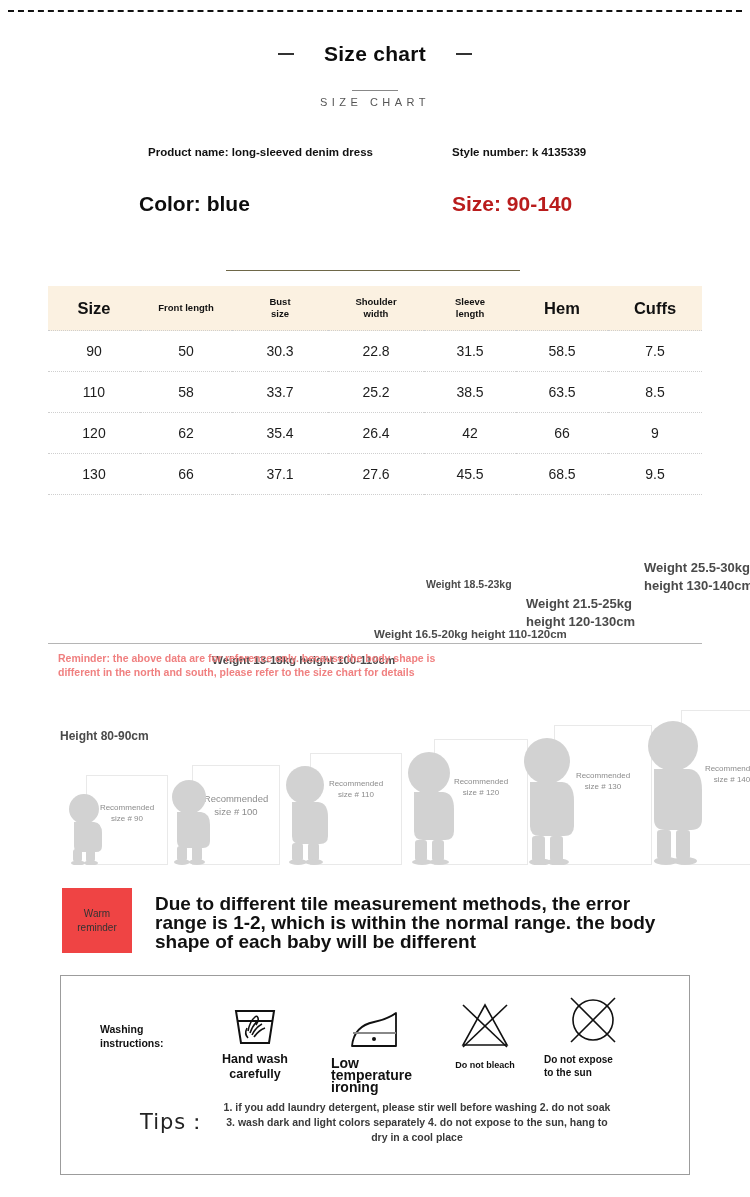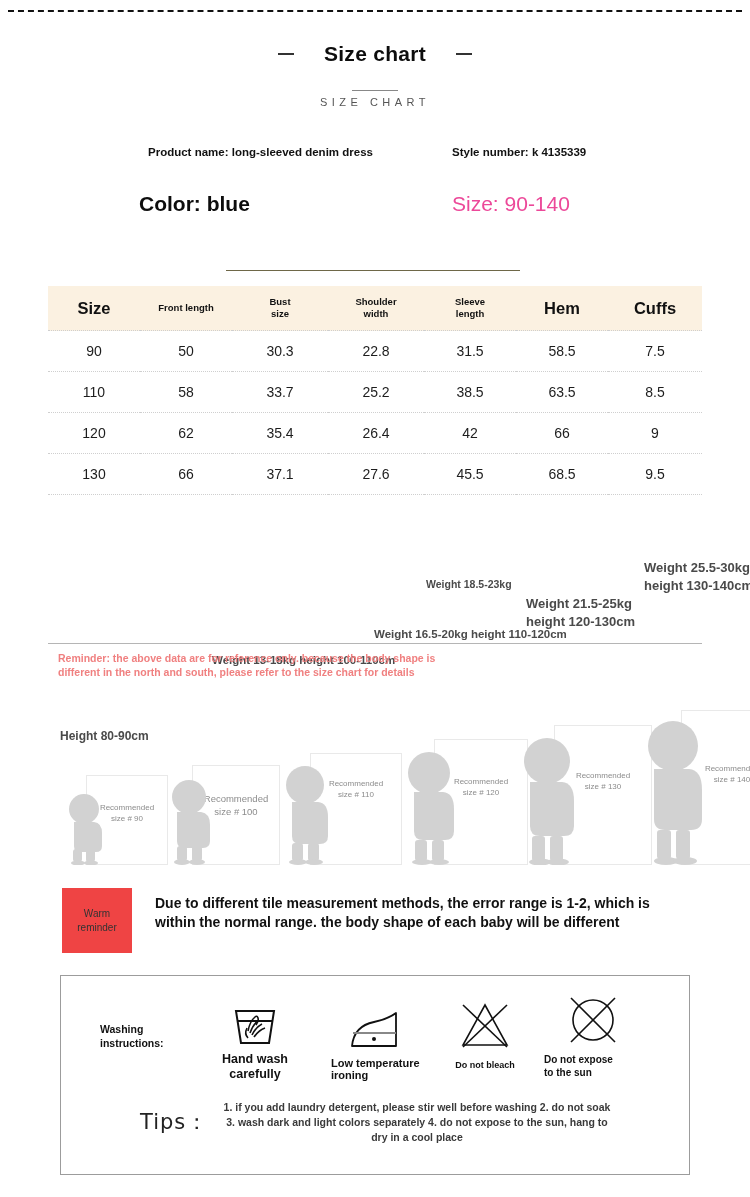--- a/index.html
+++ b/index.html
@@ -49,21 +49,21 @@
   .meta-style{
     position:absolute;left:452px;top:0;font-size:11.5px;font-weight:bold;color:#111;
     white-space:nowrap;
   }
   .big-row{position:absolute;top:192px;left:0;width:750px;}
   .big-color{
     position:absolute;left:139px;top:0;font-size:21px;font-weight:bold;color:#0d0d0d;
     white-space:nowrap;
   }
   .big-size{
-    position:absolute;left:452px;top:0;font-size:21px;font-weight:normal;color:#ec4899;
+    position:absolute;left:452px;top:0;font-size:21px;font-weight:bold;color:#b91c1c;
     white-space:nowrap;
   }
 
   
   .olive-line{
     position:absolute;left:226px;top:270px;width:294px;height:1px;background:#6e6748;
   }
 
   
   .table-wrap{
@@ -132,39 +132,39 @@
   .warm-box{
     position:absolute;left:62px;top:888px;width:70px;height:65px;
     background:#ef4444;
     display:flex;align-items:center;justify-content:center;
   }
   .warm-box span{
     font-size:10px;line-height:14px;color:#333;text-align:center;
   }
   .warm-text{
     position:absolute;left:155px;top:894px;width:530px;
-    font-size:14px;line-height:19px;font-weight:bold;color:#111;
+    font-size:19px;line-height:19px;font-weight:bold;color:#111;
   }
 
   
   .wash-box{
     position:absolute;left:60px;top:975px;width:630px;height:200px;
     border:1px solid #9c9c9c;box-sizing:border-box;background:#fff;
   }
   .wash-label{
     position:absolute;left:100px;top:1022px;width:110px;
     font-size:10.5px;line-height:14px;font-weight:bold;color:#111;
   }
   .care{
     position:absolute;text-align:center;
   }
   .care-ico{height:52px;display:flex;align-items:flex-end;justify-content:center;}
   .care-txt{margin-top:5px;}
   .care-txt.b{font-size:12.5px;line-height:15px;font-weight:bold;color:#111;}
-  .care-txt.s{font-size:11px;line-height:12px;font-weight:bold;color:#111;text-align:left;}
+  .care-txt.s{font-size:14px;line-height:12px;font-weight:bold;color:#111;text-align:left;}
   .care-txt.m{font-size:9px;line-height:12px;font-weight:bold;color:#111;}
   .care-txt.n{font-size:10px;line-height:13px;font-weight:bold;color:#111;}
 
   .tips-word{
     position:absolute;left:140px;top:1108px;font-size:21px;color:#222;
     font-family:"DejaVu Sans", sans-serif;letter-spacing:1px;
   }
   .tips-text{
     position:absolute;left:222px;top:1100px;width:390px;
     font-size:10.5px;line-height:15px;font-weight:bold;color:#3a3a3a;text-align:center;

